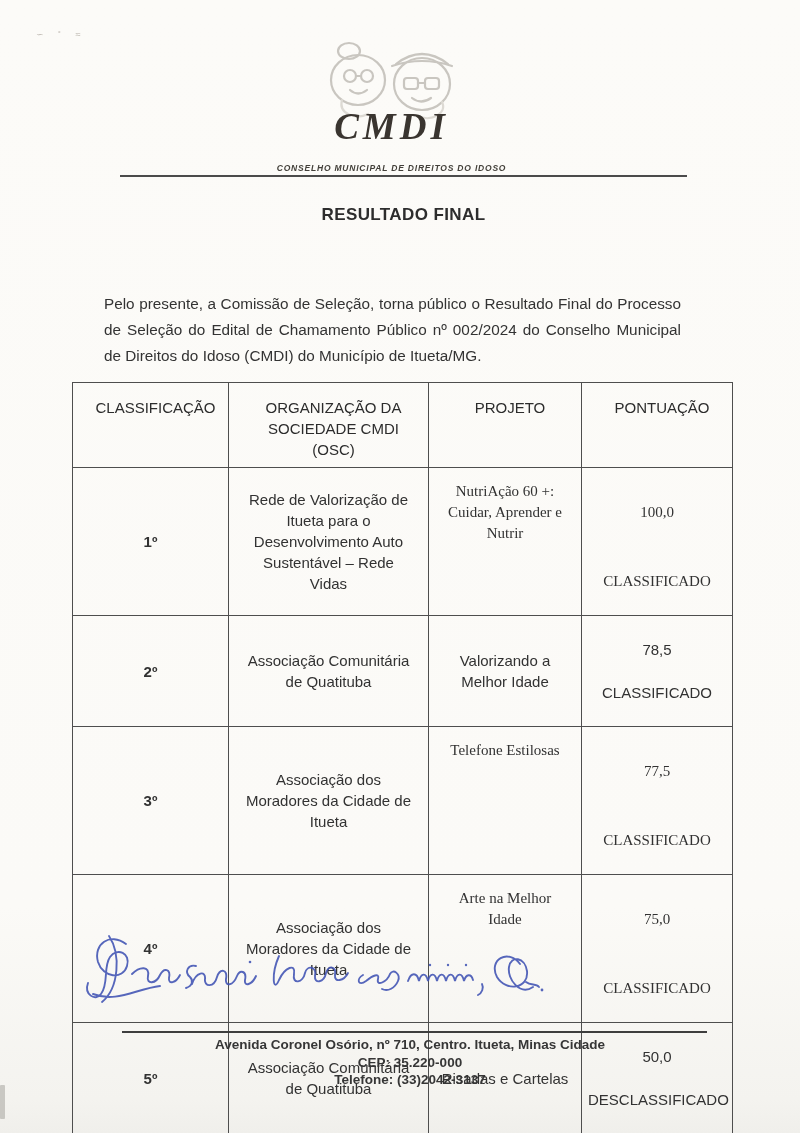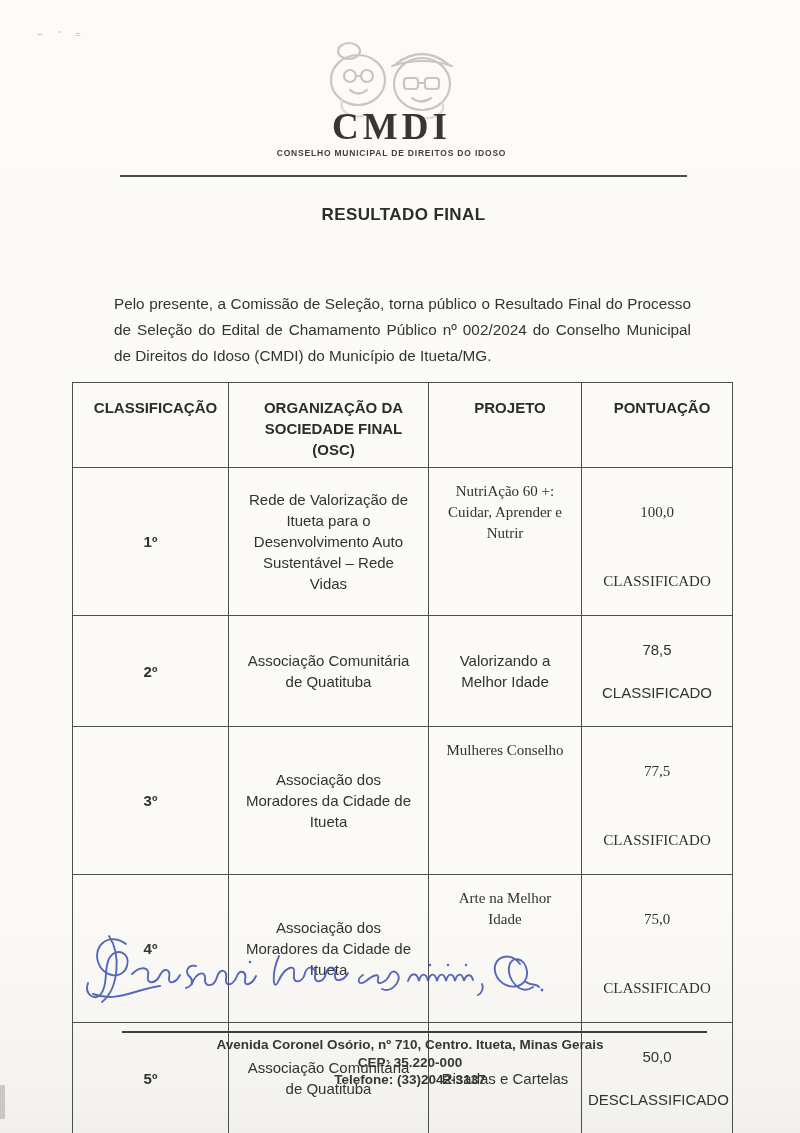--- a/index.html
+++ b/index.html
@@ -17,64 +17,64 @@
     font-size:9px;color:#b9b3ab;letter-spacing:6px;
     transform:scaleY(.85);
   }
   .edge-sliver{
     position:absolute;left:0;top:1085px;width:5px;height:34px;
     background:#a6a49e;opacity:.55;border-radius:1px;
   }
   
   .logo{
     position:absolute;left:0;right:17px;top:36px;
-    display:flex;flex-direction:column;align-items:center;
+    display:flex;flex-direction:column;align-items:center;font-style:italic;
   }
   .logo-sketch{display:block;margin-bottom:-14px;}
   .logo-acronym{
     font-family:"Liberation Serif", serif;
     font-weight:bold;font-size:37px;letter-spacing:4px;
     color:#3a3530;line-height:1;
   }
   .logo-subtitle{
     font-size:8.5px;font-weight:bold;letter-spacing:.8px;
-    color:#43403a;margin-top:3px;
+    color:#43403a;margin-top:18px;
   }
   
   .rule-top{
     position:absolute;left:120px;top:175px;width:567px;height:0;
     border-top:2px solid #4b4b4b;
   }
   .doc-title{
     position:absolute;left:13px;right:6px;top:205px;
     text-align:center;font-size:17px;font-weight:bold;
     letter-spacing:.4px;color:#2d2d2d;
   }
   .intro{
-    position:absolute;left:114px;top:276px;width:577px;
+    position:absolute;left:104px;top:276px;width:577px;
     font-size:15.3px;line-height:26px;color:#333;
     text-align:justify;
   }
   
   table.results{
     position:absolute;left:72px;top:382px;
     border-collapse:collapse;table-layout:fixed;
     width:660px;
     font-size:15px;color:#323232;
   }
   table.results th, table.results td{
     border:1.6px solid #4e4e4e;
     text-align:center;
     white-space:pre-line;
     padding:2px 6px;
     line-height:21px;
   }
   table.results th{
     vertical-align:top;padding-top:14px;
-    font-size:15px;font-weight:bold;color:#2c2c2c;padding-left:16px;
+    font-size:15px;font-weight:normal;color:#2c2c2c;padding-left:16px;
   }
   tr.hrow{height:85px;}
   tr.r0{height:140px;}
   tr.r1{height:70px;}
   tr.r2{height:90px;}
   tr.r3{height:98px;}
   tr.r4{height:72px;}
   td.rank{vertical-align:middle;font-weight:bold;margin-left:16px;}
   td.osc{vertical-align:middle;}
   td.projeto,td.pontuacao{vertical-align:middle;}
@@ -139,21 +139,21 @@
     <colgroup>
       <col style="width:156px">
         <col style="width:200px">
         <col style="width:153px">
         <col style="width:151px">
     </colgroup>
     <thead>
       <tr class="hrow">
         <th>CLASSIFICAÇÃO</th>
         <th>ORGANIZAÇÃO DA
-SOCIEDADE FINAL
+SOCIEDADE CMDI
 (OSC)</th>
         <th>PROJETO</th>
         <th>PONTUAÇÃO</th>
       </tr>
     </thead>
     <tbody>
       <tr class="r0 tall">
         <td class="rank">1º</td>
         <td class="osc">Rede de Valorização de
 Itueta para o
@@ -177,21 +177,21 @@
         <td class="pontuacao">
           <span class="score">78,5</span>
           <span class="status">CLASSIFICADO</span>
         </td>
       </tr>
       <tr class="r2 tall">
         <td class="rank">3º</td>
         <td class="osc">Associação dos
 Moradores da Cidade de
 Itueta</td>
-        <td class="projeto">Mulheres Conselho</td>
+        <td class="projeto">Telefone Estilosas</td>
         <td class="pontuacao">
           <span class="score">77,5</span>
           <span class="status">CLASSIFICADO</span>
         </td>
       </tr>
       <tr class="r3 tall">
         <td class="rank">4º</td>
         <td class="osc">Associação dos
 Moradores da Cidade de
 Itueta</td>
@@ -238,19 +238,19 @@
       <path d="M408,58 C410,62 408,67 404,69"></path>
 
       <path d="M446,38 C434,22 414,34 423,51 C432,66 455,63 453,45 C451,31 437,29 435,41 C433,53 446,70 459,61"></path>
       <path d="M452,56 C457,60 462,57 465,61"></path>
       <circle cx="468" cy="64" r="1.4" fill="#4053b4" stroke="none"></circle>
     </g>
   </svg>
 
   <div class="rule-footer"></div>
   <div class="footer">
-    <div>Avenida Coronel Osório, nº 710, Centro. Itueta, Minas Gerais</div>
+    <div>Avenida Coronel Osório, nº 710, Centro. Itueta, Minas Cidade</div>
     <div>CEP: 35.220-000</div>
     <div>Telefone: (33)2042-3137</div>
   </div>
 
   <div class="edge-sliver"></div>
 </div>
 
 </body></html>

